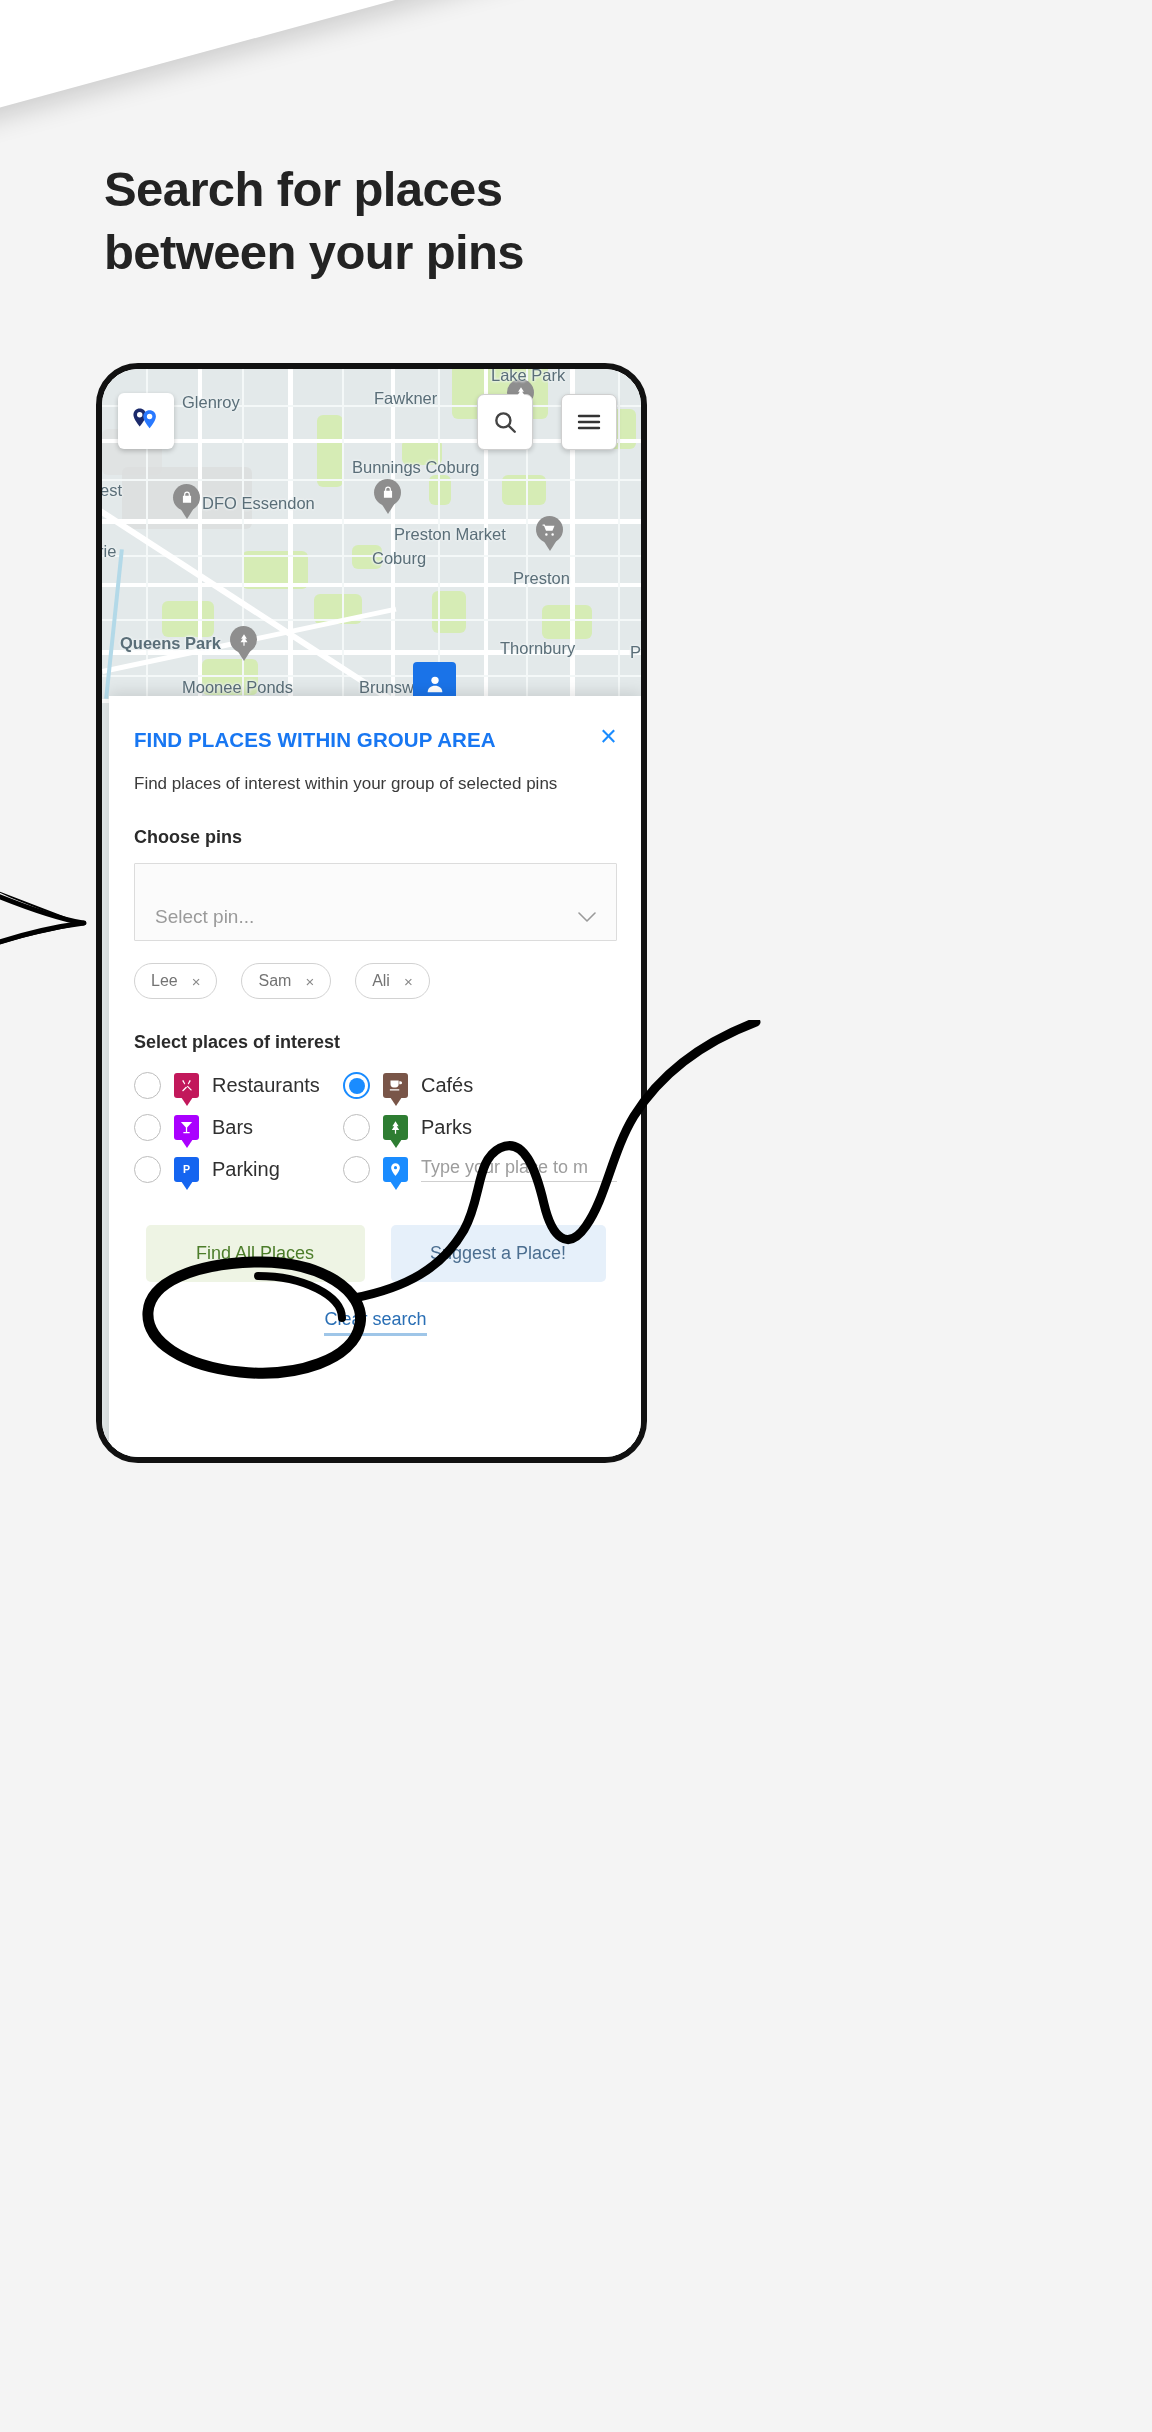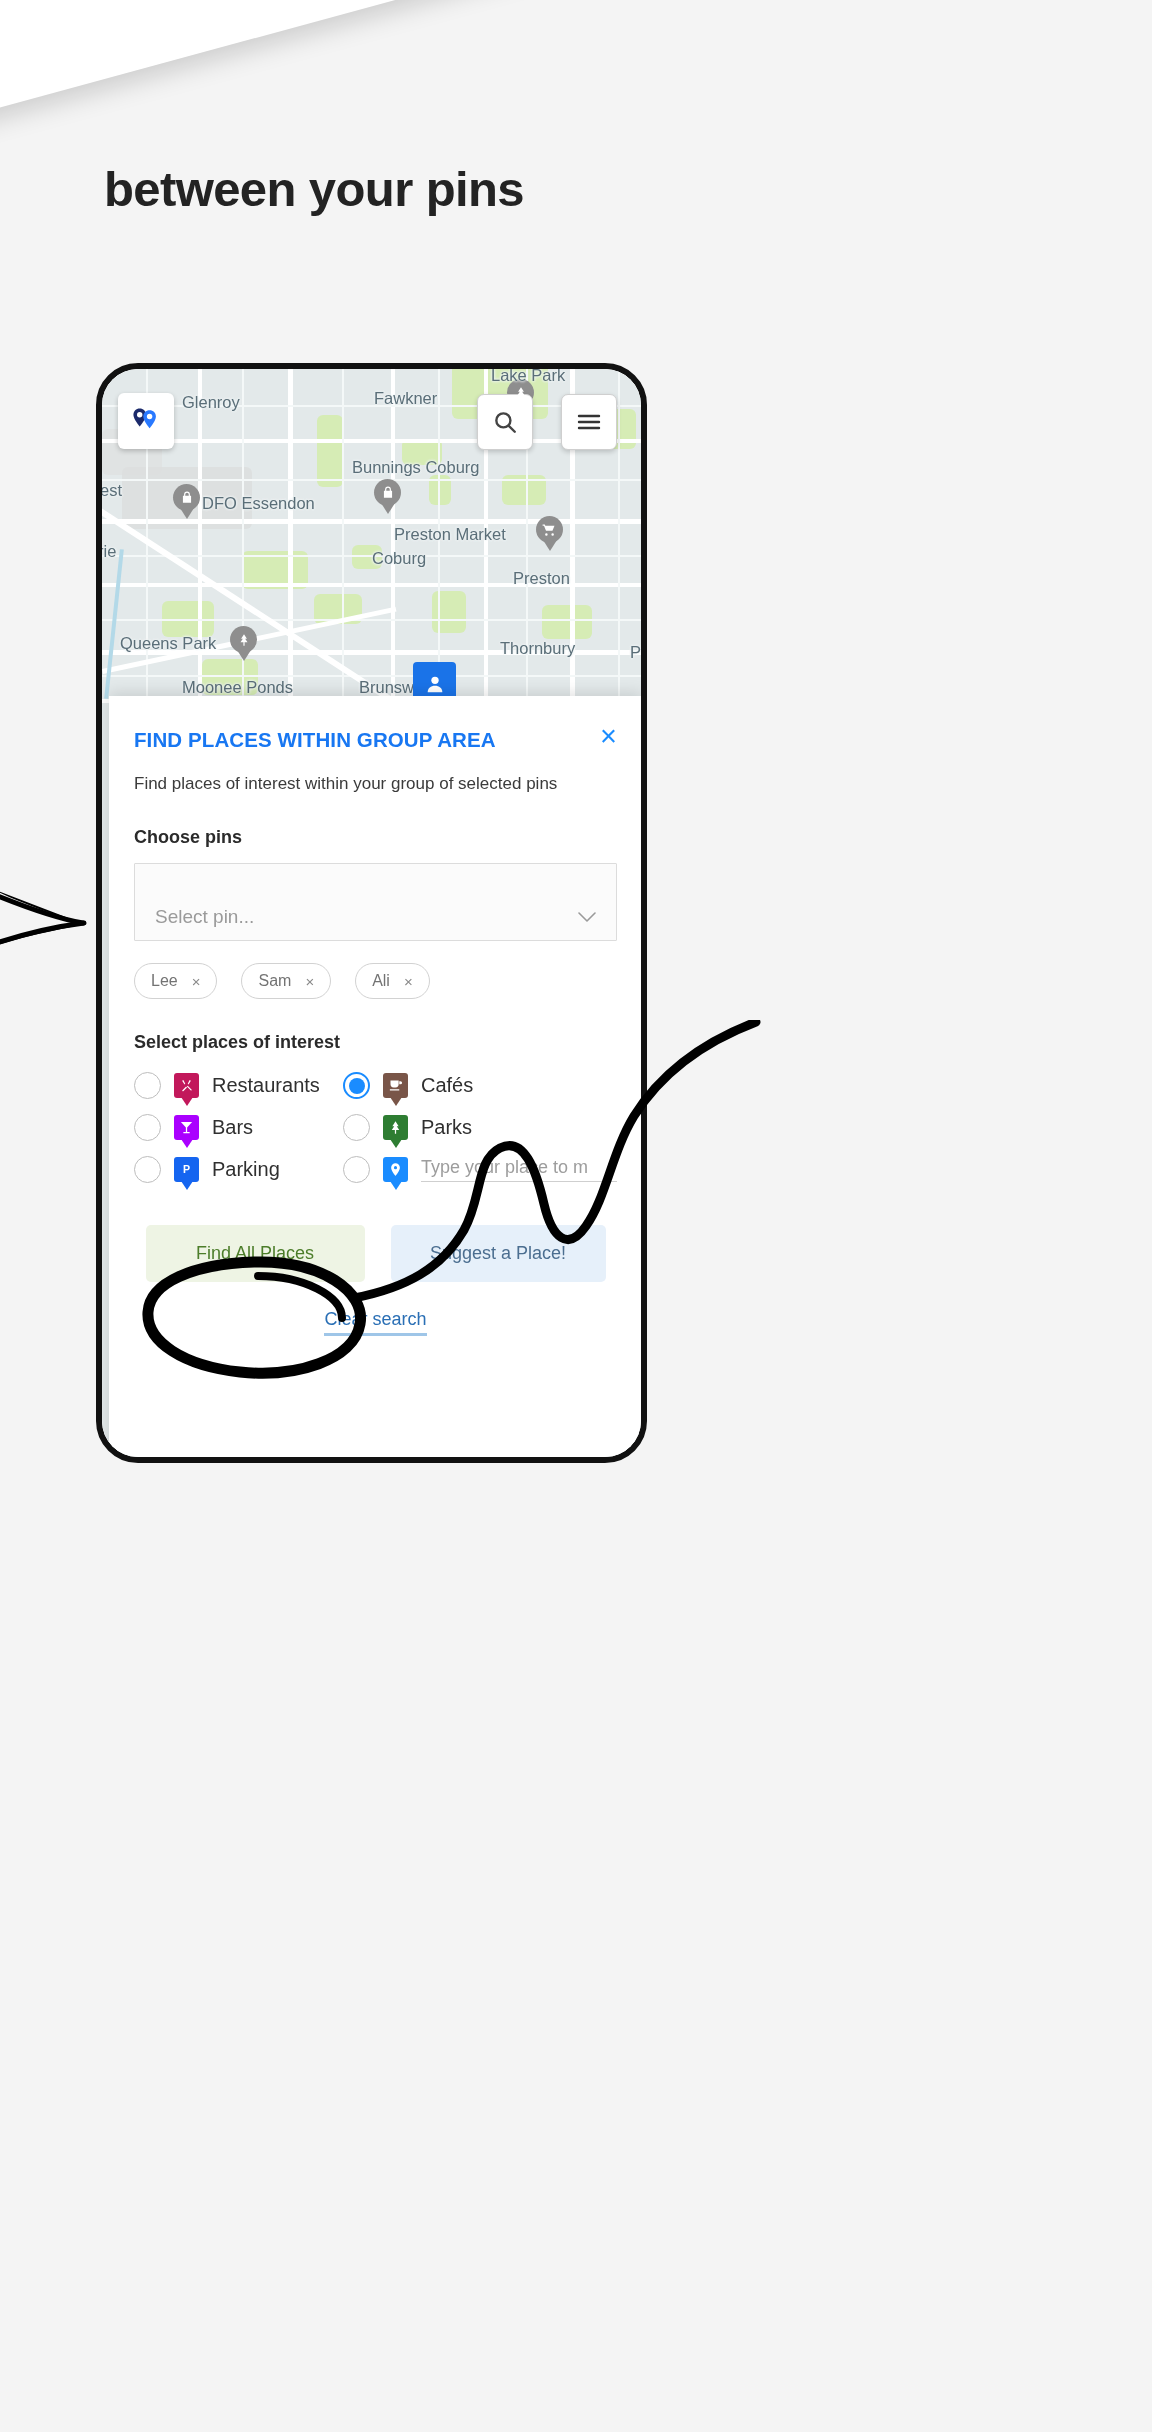--- a/index.html
+++ b/index.html
@@ -343,20 +343,21 @@
 </style>
 </head>
 <body>
 
 <div id="stage">
 
   <div class="blue-bar"></div>
   <div class="top-wedge"></div>
 
   <div class="headline">
+    <span class="l1">Search for places</span>
     <span class="l2">between your pins</span>
   </div>
 
   <div class="phone">
     <div class="phone-inner">
 
       <div class="map">
 
         <div class="map-green" style="left:350px;top:-6px;width:96px;height:56px;"></div>
         <div class="map-green" style="left:470px;top:40px;width:64px;height:40px;"></div>
@@ -432,21 +433,21 @@
         <div class="map-label big" style="left:80px;top:24px;">Glenroy</div>
         <div class="map-label big" style="left:272px;top:20px;">Fawkner</div>
         <div class="map-label big" style="left:365px;top:-3px;padding-left:24px;">Lake Park</div>
         <div class="map-label big" style="left:250px;top:89px;">Bunnings Coburg</div>
         <div class="map-label big" style="left:-2px;top:112px;">est</div>
         <div class="map-label big" style="left:100px;top:125px;">DFO Essendon</div>
         <div class="map-label big" style="left:292px;top:156px;">Preston Market</div>
         <div class="map-label big" style="left:-4px;top:173px;">rie</div>
         <div class="map-label big" style="left:270px;top:180px;">Coburg</div>
         <div class="map-label big" style="left:411px;top:200px;">Preston</div>
-        <div class="map-label big" style="left:18px;top:265px;">Queens Park</div>
+        <div class="map-label big" style="left:18px;top:265px;font-weight:bold;">Queens Park</div>
         <div class="map-label big" style="left:398px;top:270px;">Thornbury</div>
         <div class="map-label big" style="left:80px;top:309px;">Moonee Ponds</div>
         <div class="map-label big" style="left:257px;top:309px;">Brunsw</div>
         <div class="map-label big" style="left:528px;top:274px;">P</div>
 
         <div class="app-logo">
           <svg width="36" height="36" viewBox="0 0 40 40">
             <path d="M13 6c-4 0-7 3-7 7 0 5 7 13 7 13s7-8 7-13c0-4-3-7-7-7z" fill="#1b2a6b"></path>
             <circle cx="13" cy="13" r="3" fill="#fff"></circle>
             <path d="M24 8c-4 0-7 3-7 7 0 5 7 13 7 13s7-8 7-13c0-4-3-7-7-7z" fill="#2979ff"></path>

